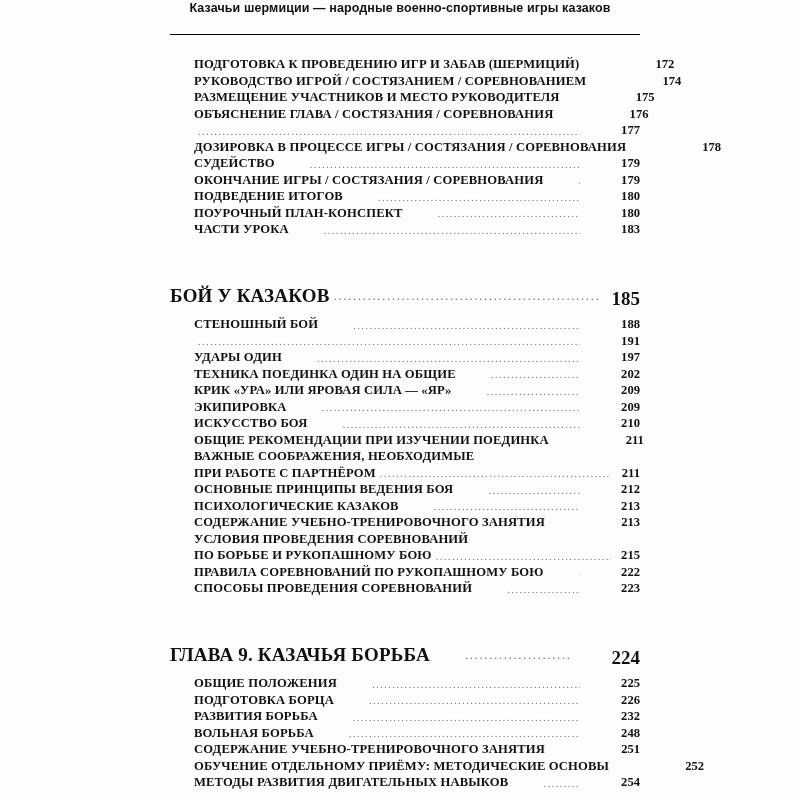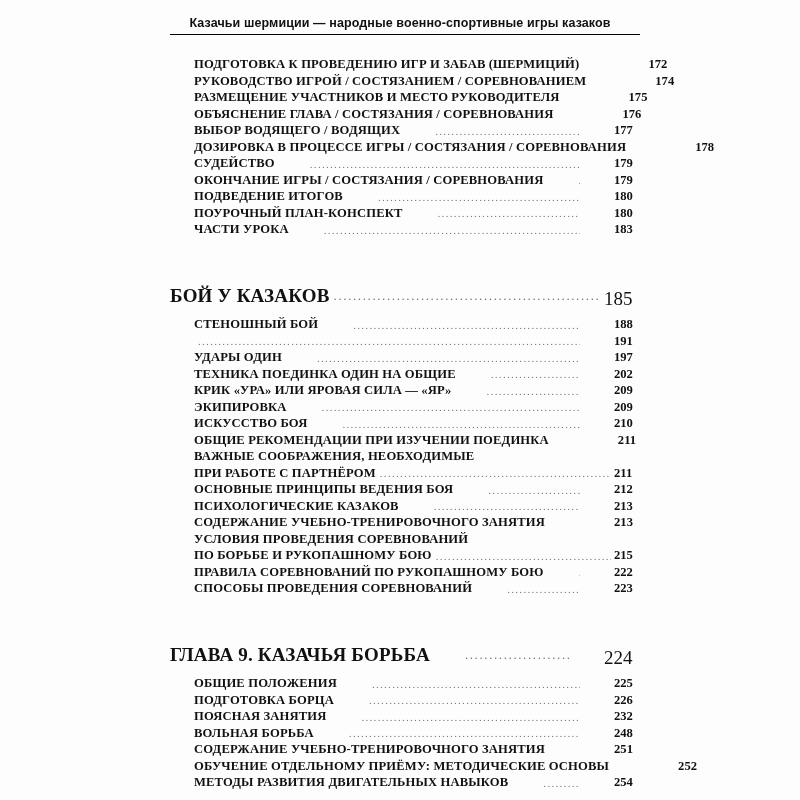--- a/index.html
+++ b/index.html
@@ -16,21 +16,21 @@
   }
   .page {
     position: relative;
     width: 800px;
     height: 800px;
     background: #fdfdfd;
     box-sizing: border-box;
   }
   .running-head {
     position: absolute;
-    top: 16px;
+    top: 1px;
     left: 0;
     right: 0;
     text-align: center;
     font-family: "Liberation Sans", sans-serif;
     font-weight: bold;
     font-size: 12.5px;
     letter-spacing: 0.1px;
     color: #111;
   }
   .rule {
@@ -67,20 +67,21 @@
     white-space: nowrap;
     margin: 0 3px 2px 4px;
     color: #777;
     font-size: 11px;
     letter-spacing: 1.3px;
     line-height: 12px;
   }
   .entry .page-num {
     font-family: "Liberation Serif", serif;
     font-weight: bold;
+    text-align: right;
     min-width: 26px;
   }
   
   .lvl1 {
     padding-left: 24px;
   }
   .lvl1 .label {
     font-size: 12.6px;
   }
   
@@ -91,21 +92,21 @@
   }
   .chapter .label {
     font-family: "Liberation Serif", serif;
     font-weight: bold;
     font-size: 19px;
     letter-spacing: 0.2px;
     line-height: 23px;
   }
   .chapter .page-num {
     font-size: 19px;
-    font-weight: normal;
+    font-weight: bold;
     min-width: 36px;
     margin-top: 40px;
   }
   .chapter .dots {
     margin-bottom: 5px;
     letter-spacing: 1.6px;
     font-size: 13px;
   }
   .chapter-2line {
     display: block;
@@ -160,21 +161,20 @@
       <span class="label">РАЗМЕЩЕНИЕ УЧАСТНИКОВ И МЕСТО РУКОВОДИТЕЛЯ</span>
       <span class="dots">...................................................................................................</span>
       <span class="page-num">175</span>
     </div>
     <div class="entry lvl1">
       <span class="label">ОБЪЯСНЕНИЕ ГЛАВА / СОСТЯЗАНИЯ / СОРЕВНОВАНИЯ</span>
       <span class="dots">...................................................................................................</span>
       <span class="page-num">176</span>
     </div>
     <div class="entry lvl1">
-      <span class="label">ВЫБОР ВОДЯЩЕГО / ВОДЯЩИХ</span>
       <span class="dots">...................................................................................................</span>
       <span class="page-num">177</span>
     </div>
     <div class="entry lvl1">
       <span class="label">ДОЗИРОВКА В ПРОЦЕССЕ ИГРЫ / СОСТЯЗАНИЯ / СОРЕВНОВАНИЯ</span>
       <span class="dots">...................................................................................................</span>
       <span class="page-num">178</span>
     </div>
     <div class="entry lvl1">
       <span class="label">СУДЕЙСТВО</span>
@@ -305,21 +305,21 @@
       <span class="label">ОБЩИЕ ПОЛОЖЕНИЯ</span>
       <span class="dots">...................................................................................................</span>
       <span class="page-num">225</span>
     </div>
     <div class="entry lvl1">
       <span class="label">ПОДГОТОВКА БОРЦА</span>
       <span class="dots">...................................................................................................</span>
       <span class="page-num">226</span>
     </div>
     <div class="entry lvl1">
-      <span class="label">ПОЯСНАЯ ЗАНЯТИЯ</span>
+      <span class="label">РАЗВИТИЯ БОРЬБА</span>
       <span class="dots">...................................................................................................</span>
       <span class="page-num">232</span>
     </div>
     <div class="entry lvl1">
       <span class="label">ВОЛЬНАЯ БОРЬБА</span>
       <span class="dots">...................................................................................................</span>
       <span class="page-num">248</span>
     </div>
     <div class="entry lvl1">
       <span class="label">СОДЕРЖАНИЕ УЧЕБНО-ТРЕНИРОВОЧНОГО ЗАНЯТИЯ</span>

